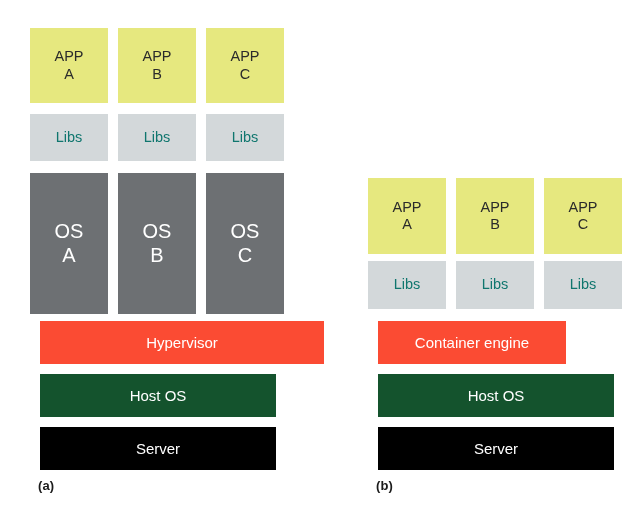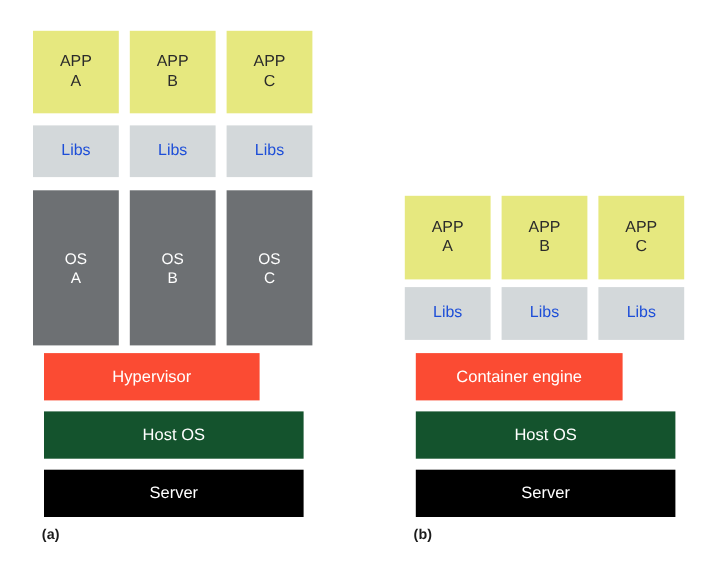--- a/index.html
+++ b/index.html
@@ -37,27 +37,27 @@
     line-height: 1.18;
   }
   .blk .l1, .blk .l2 { display: block; }
   .app {
     background: #e6e87f;
     color: #2b2b2b;
     font-size: 14.5px;
   }
   .libs {
     background: #d3d8da;
-    color: #1d4ed8;
+    color: #0f766e;
     font-size: 14.5px;
   }
   .os {
     background: #6d7073;
     color: #ffffff;
-    font-size: 14px;
+    font-size: 20px;
   }
   .bar {
     position: absolute;
     box-sizing: border-box;
     display: flex;
     align-items: center;
     justify-content: center;
     color: #ffffff;
     font-size: 15px;
   }
@@ -108,21 +108,21 @@
     </div>
     <div class="blk os" style="left:118px; top:173px; width:78px; height:141px;">
       <span class="l1">OS</span>
       <span class="l2">B</span>
     </div>
     <div class="blk os" style="left:206px; top:173px; width:78px; height:141px;">
       <span class="l1">OS</span>
       <span class="l2">C</span>
     </div>
 
-    <div class="bar bar-hyp" style="left:40px; top:321px; width:196px; height:43px;">
+    <div class="bar bar-hyp" style="left:40px; top:321px; width:284px; height:43px;">
       <span>Hypervisor</span>
     </div>
     <div class="bar bar-host" style="left:40px; top:374px; width:236px; height:43px;">
       <span>Host OS</span>
     </div>
     <div class="bar bar-server" style="left:40px; top:427px; width:236px; height:43px;">
       <span>Server</span>
     </div>
 
     <div class="caption" style="left:38px; top:478px;">(a)</div>

